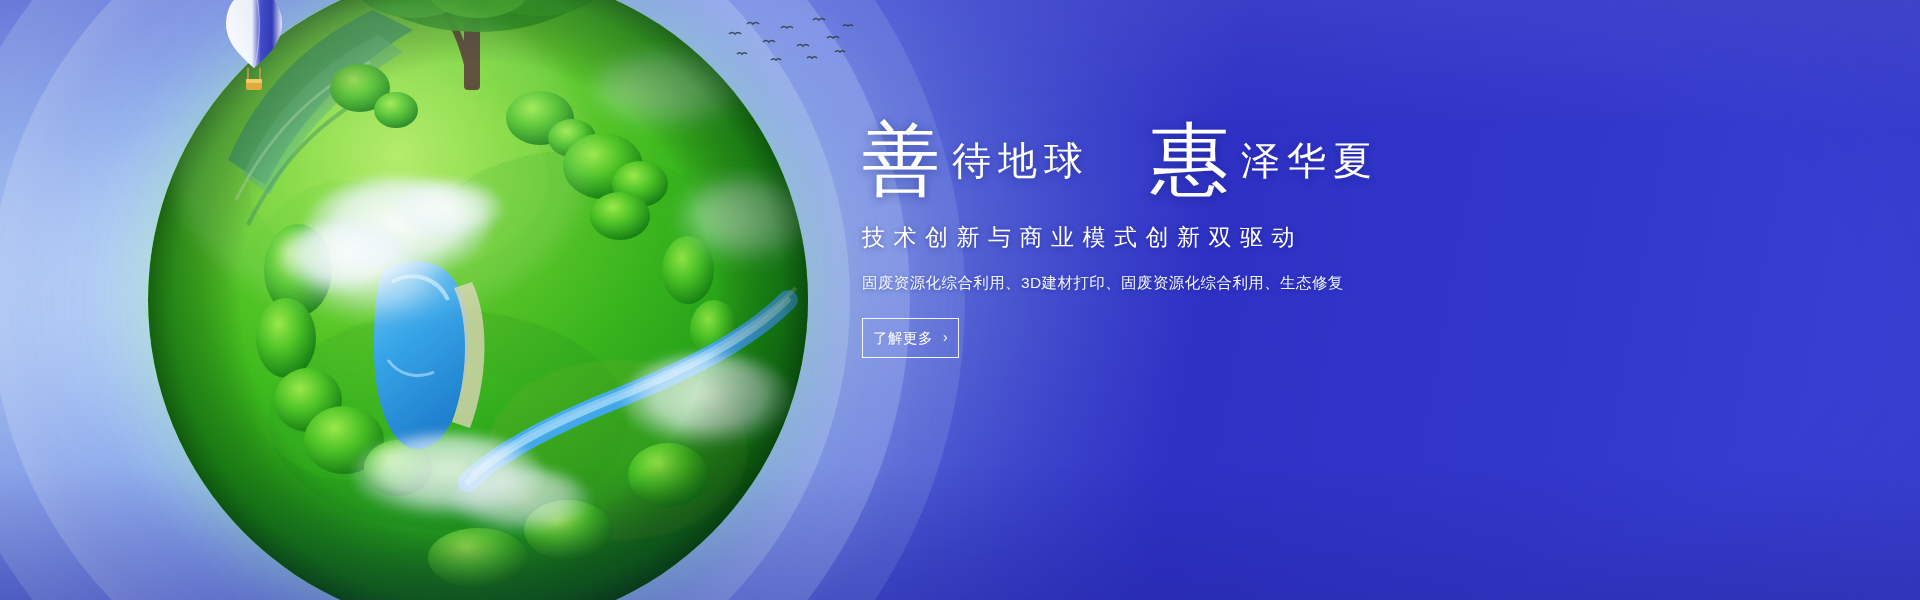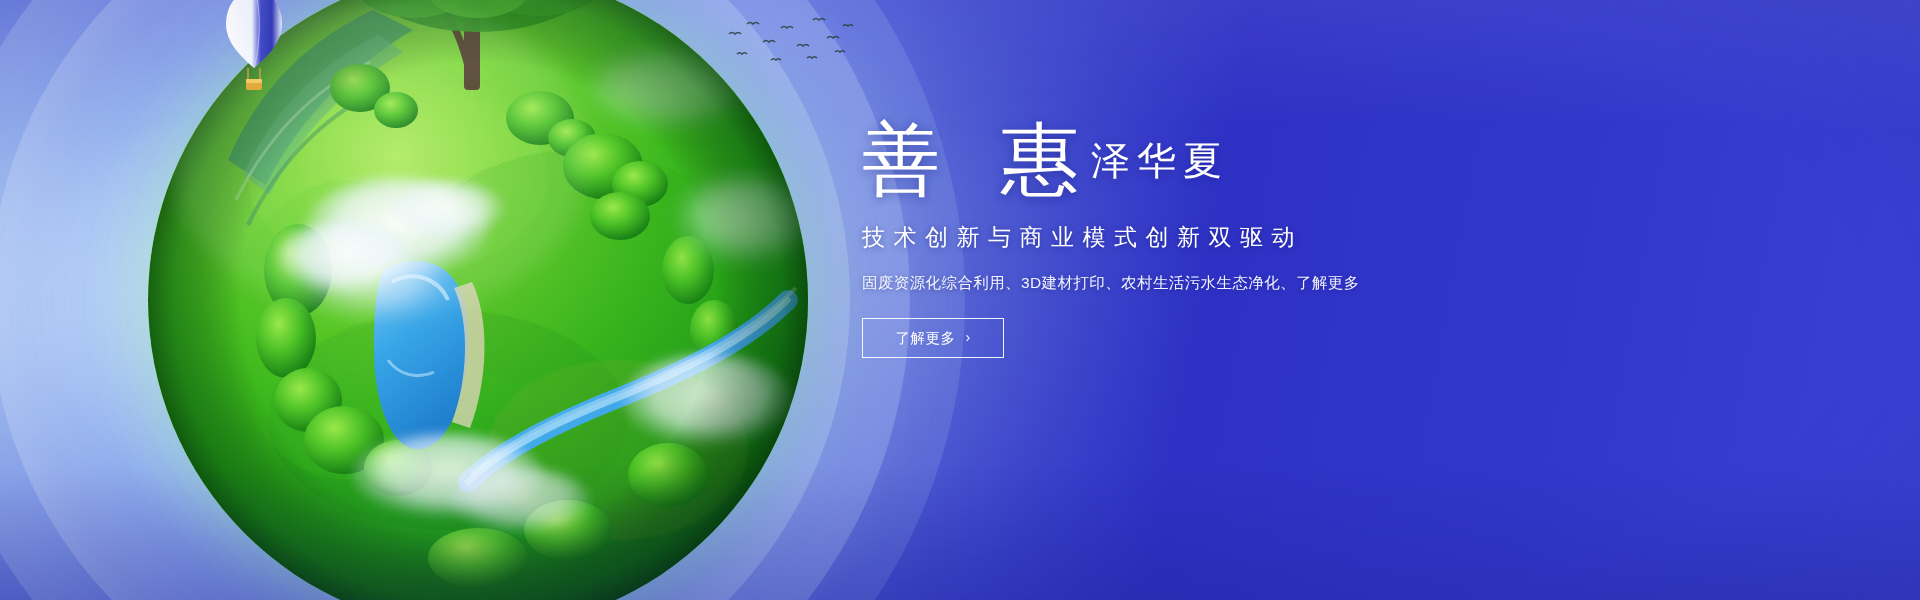--- a/index.html
+++ b/index.html
@@ -113,21 +113,21 @@
     font-size:15.5px;
     letter-spacing:.4px;
     color:#f2f5ff;
     text-shadow:0 1px 5px rgba(10,20,110,.4);
     white-space:nowrap;
   }
   .cta{
     margin-top:24px;
     display:inline-flex;align-items:center;justify-content:center;
     gap:10px;
-    width:142px;height:40px;
+    width:97px;height:40px;
     border:1px solid rgba(255,255,255,.92);
     background:transparent;
     color:#ffffff;
     font-size:14.5px;
     letter-spacing:.5px;
     cursor:pointer;
     box-sizing:border-box;
   }
   .cta .chev{font-size:14px;transform:translateY(-1px);}
 </style>
@@ -321,31 +321,32 @@
     </svg>
   </div>
 
   <div class="bg-vignette"></div>
 
   <div class="content">
 
     <div class="headline">
       <span class="hl-group">
         <span class="hl-big">善</span>
+        <span class="hl-small">待地球</span>
       </span>
       <span class="hl-gap"></span>
       <span class="hl-group">
         <span class="hl-big">惠</span>
         <span class="hl-small">泽华夏</span>
       </span>
     </div>
 
     <div class="subtitle">技术创新与商业模式创新双驱动</div>
 
-    <div class="desc">固废资源化综合利用、3D建材打印、农村生活污水生态净化、了解更多</div>
+    <div class="desc">固废资源化综合利用、3D建材打印、固废资源化综合利用、生态修复</div>
 
     <button class="cta">
       <span>了解更多</span>
       <span class="chev">›</span>
     </button>
 
   </div>
 </div>
 
 </body></html>

